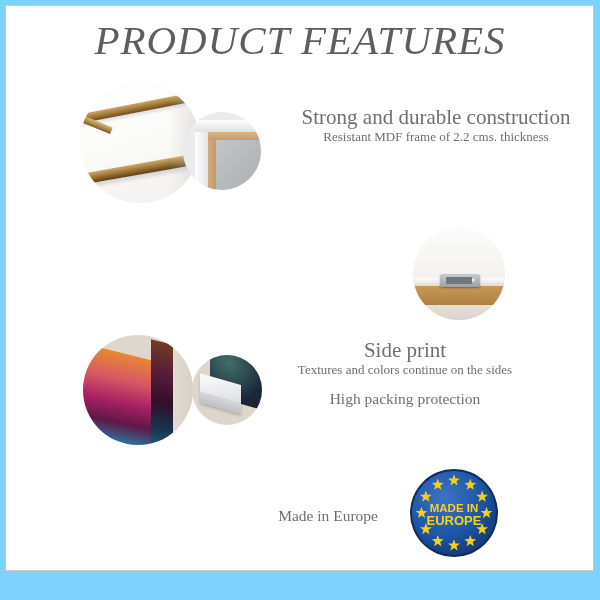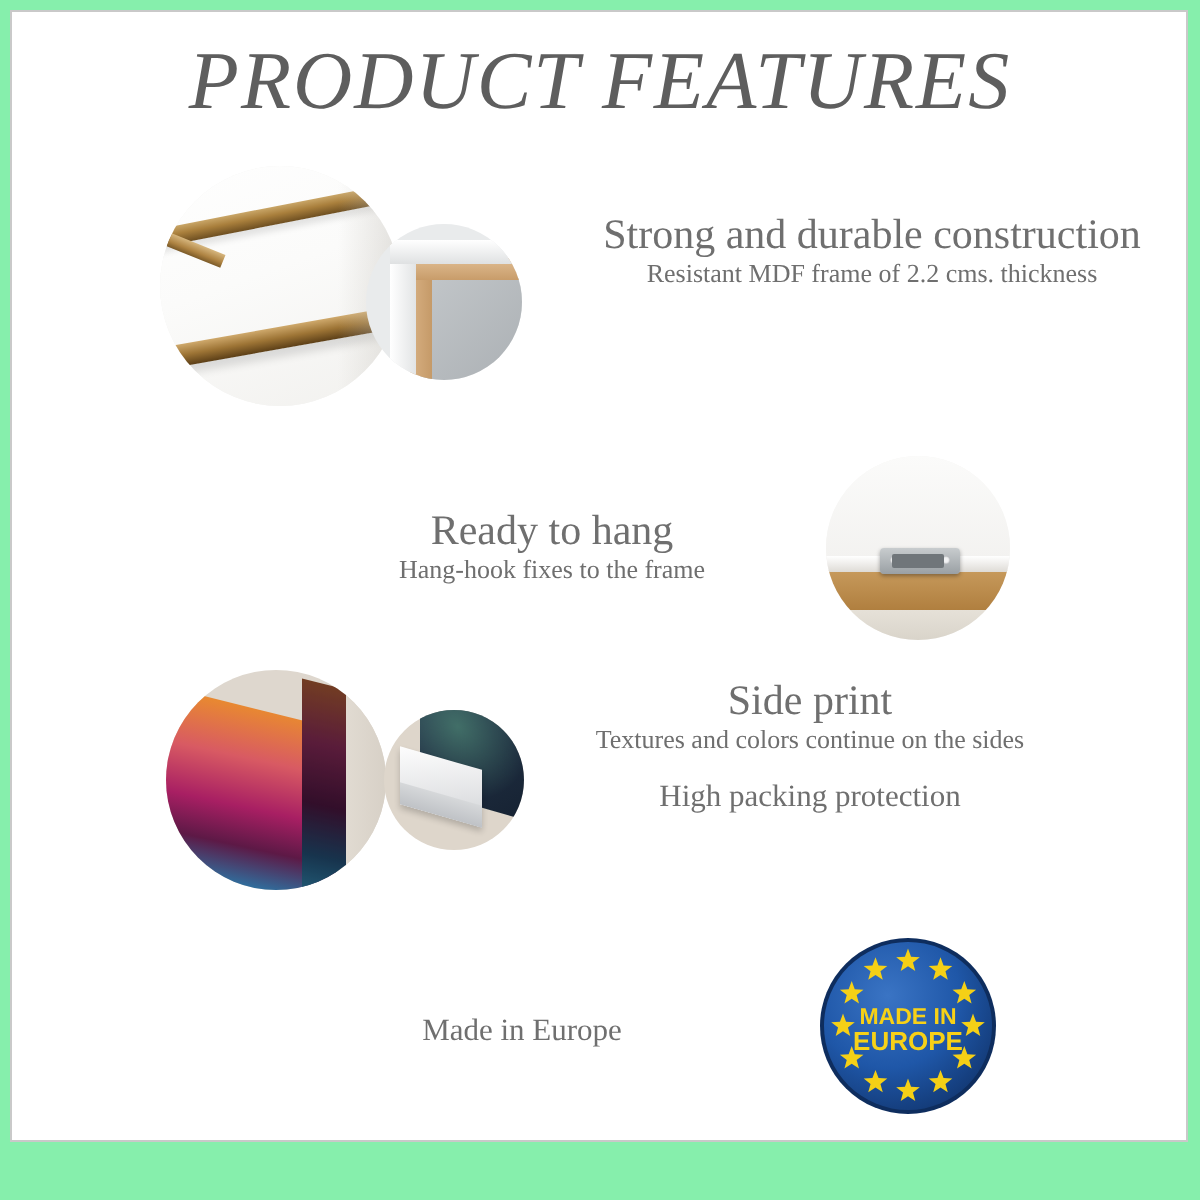--- a/index.html
+++ b/index.html
@@ -12,21 +12,21 @@
     height: 600px;
     font-family: "Liberation Serif", "DejaVu Serif", serif;
     color: #6b6b6b;
     overflow: hidden;
   }
 
   #infographic {
     position: relative;
     width: 600px;
     height: 600px;
-    background: #86efac;
+    background: #7dd3fc;
   }
 
   
   .sheet-border {
     position: absolute;
     left: 5px;
     top: 5px;
     width: 589px;
     height: 566px;
     border: 1px solid #c9c9c9;
@@ -337,21 +337,21 @@
     font-family: "Liberation Sans", "DejaVu Sans", sans-serif;
     font-weight: bold;
     fill: #f7d117;
   }
 
   
   #tb-durable   { left: 281px; top: 107px; width: 310px; }
   #tb-hang      { left: 163px; top: 255px; width: 226px; }
   #tb-sideprint { left: 261px; top: 340px; width: 288px; }
   #tb-packing   { left: 261px; top: 389px; width: 288px; }
-  #tb-europe    { left: 168px; top: 506px; width: 186px; }
+  #tb-europe    { left: 192px; top: 506px; width: 186px; text-align: right; }
 
   #tb-packing .headline,
   #tb-europe .headline { font-size: 15.5px; }
 </style>
 </head>
 <body>
 
 <div id="infographic">
 
   <div class="sheet-border"></div>
@@ -372,24 +372,20 @@
     <div class="wood-h"></div>
     <div class="white-v"></div>
     <div class="white-h"></div>
   </div>
 
   <div class="text-block" id="tb-durable">
     <div class="headline">Strong and durable construction</div>
     <div class="subline">Resistant MDF frame of 2.2 cms. thickness</div>
   </div>
 
-  <div class="text-block" id="tb-hang">
-    <div class="headline">Ready to hang</div>
-    <div class="subline">Hang-hook fixes to the frame</div>
-  </div>
 
   <div class="photo" id="photo-hook">
     <div class="back-white"></div>
     <div class="wood-band"></div>
     <div class="floor"></div>
     <div class="lip"></div>
     <div class="bracket"></div>
     <div class="bracket-slot"></div>
   </div>
 

